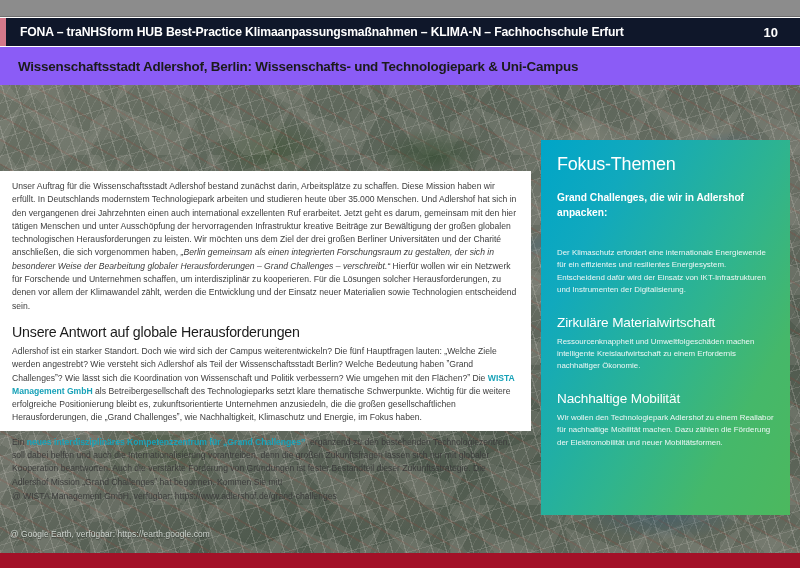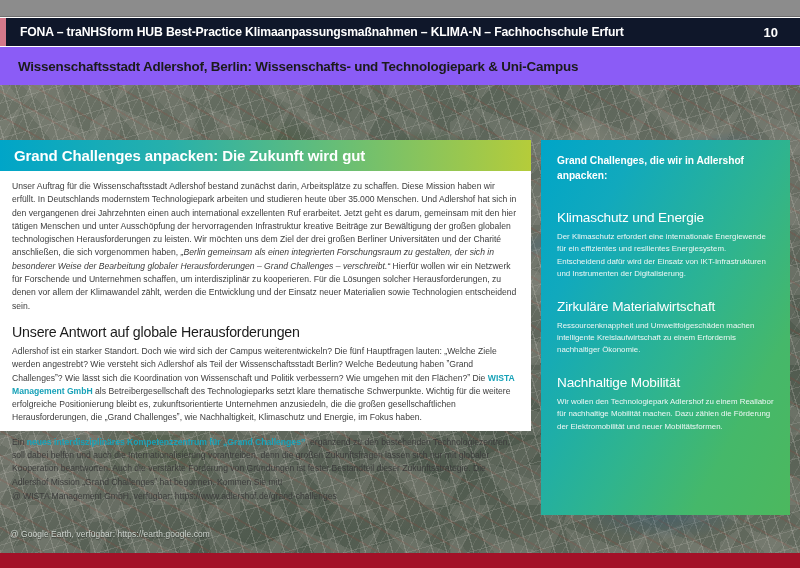--- a/index.html
+++ b/index.html
@@ -249,23 +249,20 @@
   <div class="map">
     <div class="base"></div>
     <div class="grid-a"></div>
     <div class="grid-b"></div>
     <div class="blocks"></div>
     <div class="park"></div>
     <div class="river"></div>
     <div class="water-bottom"></div>
   </div>
 
-  <div class="banner">
-    <span>Grand Challenges anpacken: Die Zukunft wird gut</span>
-  </div>
 
   <div class="content">
     <p class="body">
       <span>Unser Auftrag für die Wissenschaftsstadt Adlershof bestand zunächst darin, Arbeitsplätze zu schaffen. Diese Mission haben wir erfüllt. In Deutschlands modernstem Technologiepark arbeiten und studieren heute über 35.000 Menschen.</span>
       <span>Und Adlershof hat sich in den vergangenen drei Jahrzehnten einen auch international exzellenten Ruf erarbeitet. Jetzt geht es darum, gemeinsam mit den hier tätigen Menschen und unter Ausschöpfung der hervorragenden Infrastruktur kreative Beiträge zur Bewältigung der großen globalen technologischen Herausforderungen zu leisten. Wir möchten uns dem Ziel der drei großen Berliner Universitäten und der Charité anschließen, die sich vorgenommen haben, </span><span class="ital">„Berlin gemeinsam als einen integrierten Forschungsraum zu gestalten, der sich in besonderer Weise der Bearbeitung globaler Herausforderungen – Grand Challenges – verschreibt.“</span><span> Hierfür wollen wir ein Netzwerk für Forschende und Unternehmen schaffen, um interdisziplinär zu kooperieren. Für die Lösungen solcher Herausforderungen, zu denen vor allem der Klimawandel zählt, werden die Entwicklung und der Einsatz neuer Materialien sowie Technologien entscheidend sein.</span>
     </p>
 
     <div class="gap"></div>
 
     <div class="sec-head">Unsere Antwort auf globale Herausforderungen</div>
@@ -277,23 +274,23 @@
     <div class="gap"></div>
 
     <p class="body">
       <span>Ein </span><span class="lnk">neues interdisziplinäres Kompetenzzentrum für „Grand Challengesˮ</span><span>, ergänzend zu den bestehenden Technologiezentren, soll dabei helfen und auch die Internationalisierung vorantreiben, denn die großen Zukunftsfragen lassen sich nur mit globaler Kooperation beantworten. Auch die verstärkte Förderung von Gründungen ist fester Bestandteil dieser Zukunftsstrategie. Die Adlershof Mission „Grand Challengesˮ hat begonnen. Kommen Sie mit!</span>
     </p>
 
     <p class="src">@ WISTA Management GmbH, verfügbar: https://www.adlershof.de/grand-challenges</p>
   </div>
 
   <div class="panel">
+    <h2>Fokus-Themen</h2>
     <div class="lead">Grand Challenges, die wir in Adlershof anpacken:</div>
 
-    <h3>Klimaschutz und Energie</h3>
     <p class="topic">Der Klimaschutz erfordert eine internationale Energiewende für ein effizientes und resilientes Energiesystem. Entscheidend dafür wird der Einsatz von IKT-Infrastrukturen und Instrumenten der Digitalisierung.</p>
 
     <h3>Zirkuläre Materialwirtschaft</h3>
     <p class="topic">Ressourcenknappheit und Umweltfolgeschäden machen intelligente Kreislaufwirtschaft zu einem Erfordernis nachhaltiger Ökonomie.</p>
 
     <h3>Nachhaltige Mobilität</h3>
     <p class="topic">Wir wollen den Technologiepark Adlershof zu einem Reallabor für nachhaltige Mobilität machen. Dazu zählen die Förderung der Elektromobilität und neuer Mobiltätsformen.</p>
   </div>
 
   <div class="credit">@ Google Earth, verfügbar: https://earth.google.com</div>

